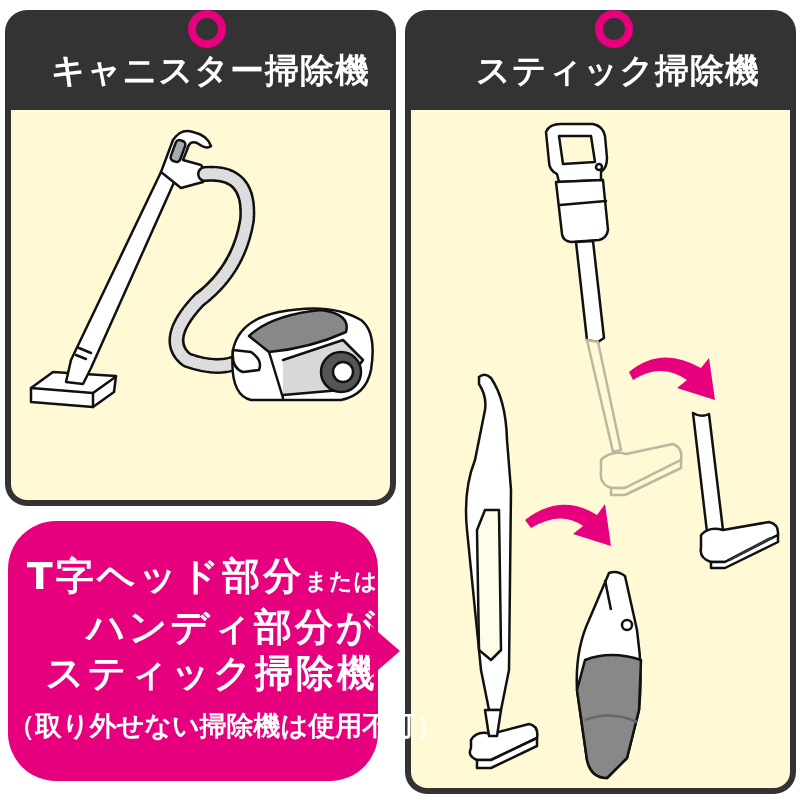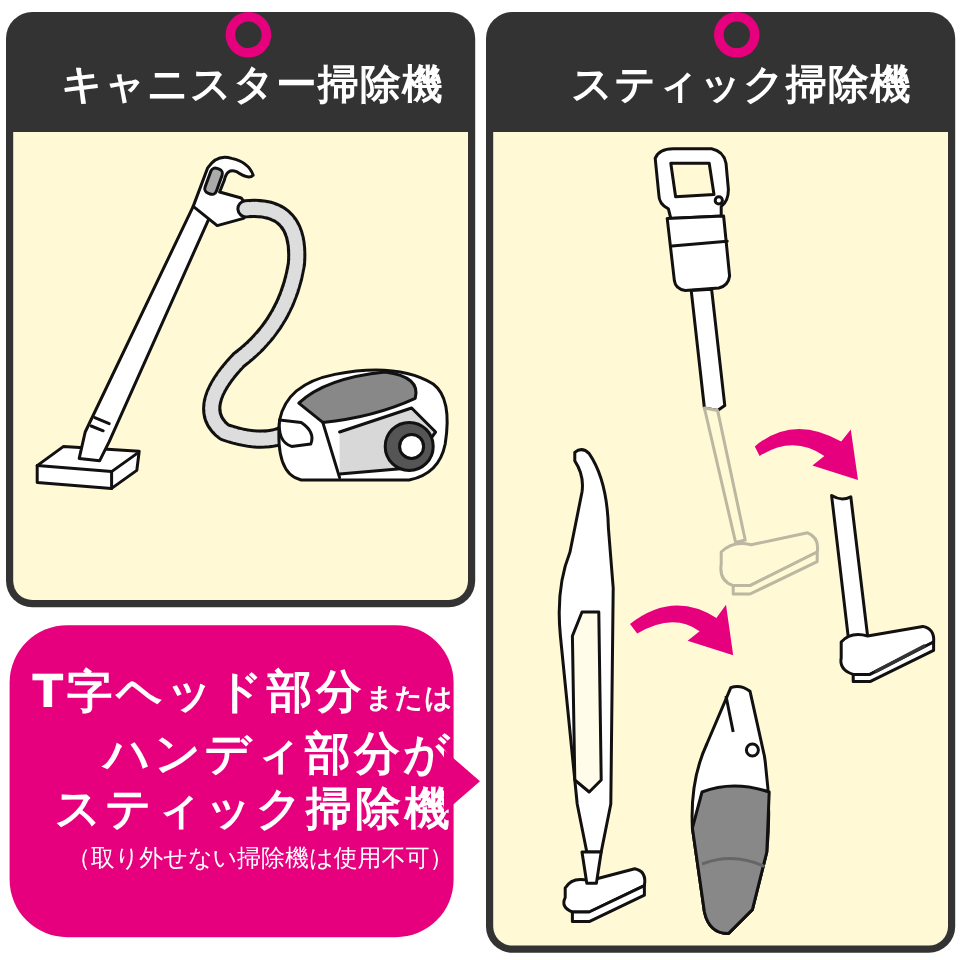--- a/index.html
+++ b/index.html
@@ -68,24 +68,24 @@
     display: block;
     font-weight: bold;
     font-size: 38px;
     line-height: 46px;
     letter-spacing: 3px;
     white-space: nowrap;
   }
   .bubble-small { font-size: 23px; letter-spacing: 1px; }
   .bubble-note {
     display: block;
-    font-size: 20px;
+    font-size: 27px;
     line-height: 28px;
-    margin-top: 4px;
-    font-weight: normal;
+    margin-top: 16px;
+    font-weight: bold;
     white-space: nowrap;
   }
 </style>
 </head>
 <body>
 
 <div class="panel panel-left">
   <div class="panel-header">
     <span class="ring"></span>
     <span>キャニスター掃除機</span>

